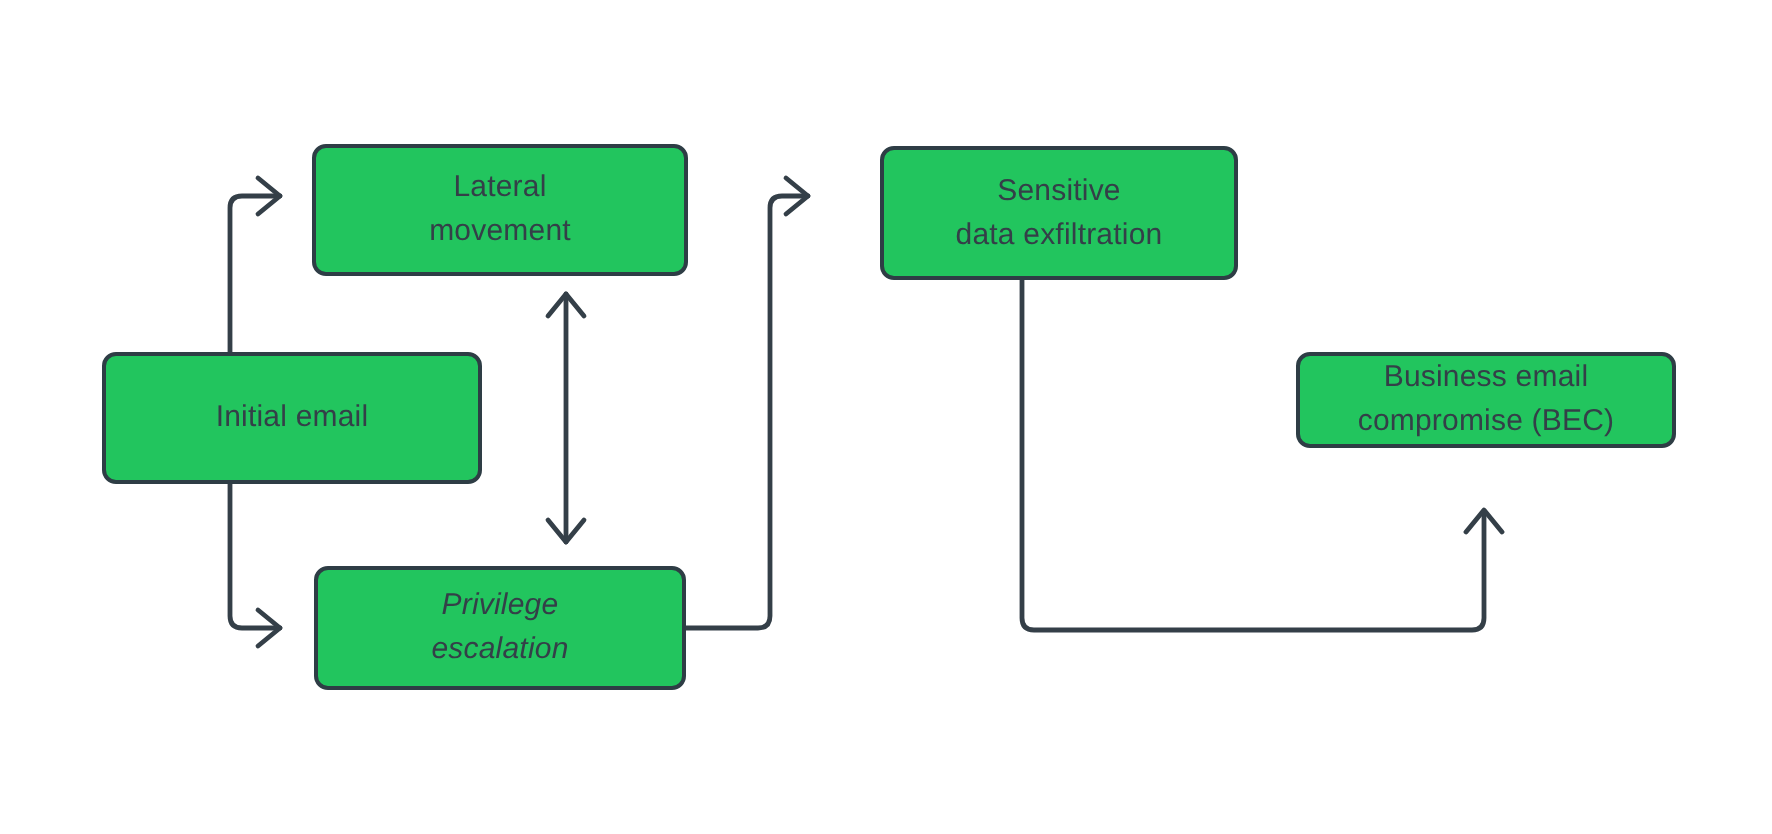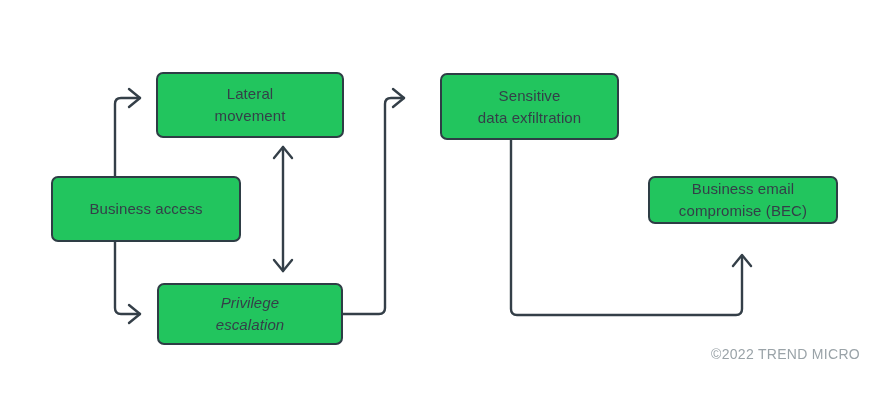--- a/index.html
+++ b/index.html
@@ -84,21 +84,21 @@
 
       <path d="M 343 314 L 379 314 Q 385 314 385 308 L 385 104 Q 385 98 391 98 L 404 98"></path>
       <polyline points="393,89 404,98 393,107"></polyline>
 
       <path d="M 511 140 L 511 309 Q 511 315 517 315 L 736 315 Q 742 315 742 309 L 742 256"></path>
       <polyline points="733,266 742,255 751,266"></polyline>
     </g>
   </svg>
 
   <div class="node" id="node-initial-access">
-    <span class="node-label">Business access</span>
+    <span class="node-label">Initial email</span>
   </div>
 
   <div class="node" id="node-lateral-movement">
     <span class="node-label">Lateral
 movement</span>
   </div>
 
   <div class="node" id="node-privilege-escalation">
     <span class="node-label">Privilege
 escalation</span>
@@ -107,15 +107,14 @@
   <div class="node" id="node-sensitive-data-exfiltration">
     <span class="node-label">Sensitive
 data exfiltration</span>
   </div>
 
   <div class="node" id="node-business-email-compromise">
     <span class="node-label">Business email
 compromise (BEC)</span>
   </div>
 
-  <div id="copyright">©2022 TREND MICRO</div>
 
 </div>
 
 </body></html>

